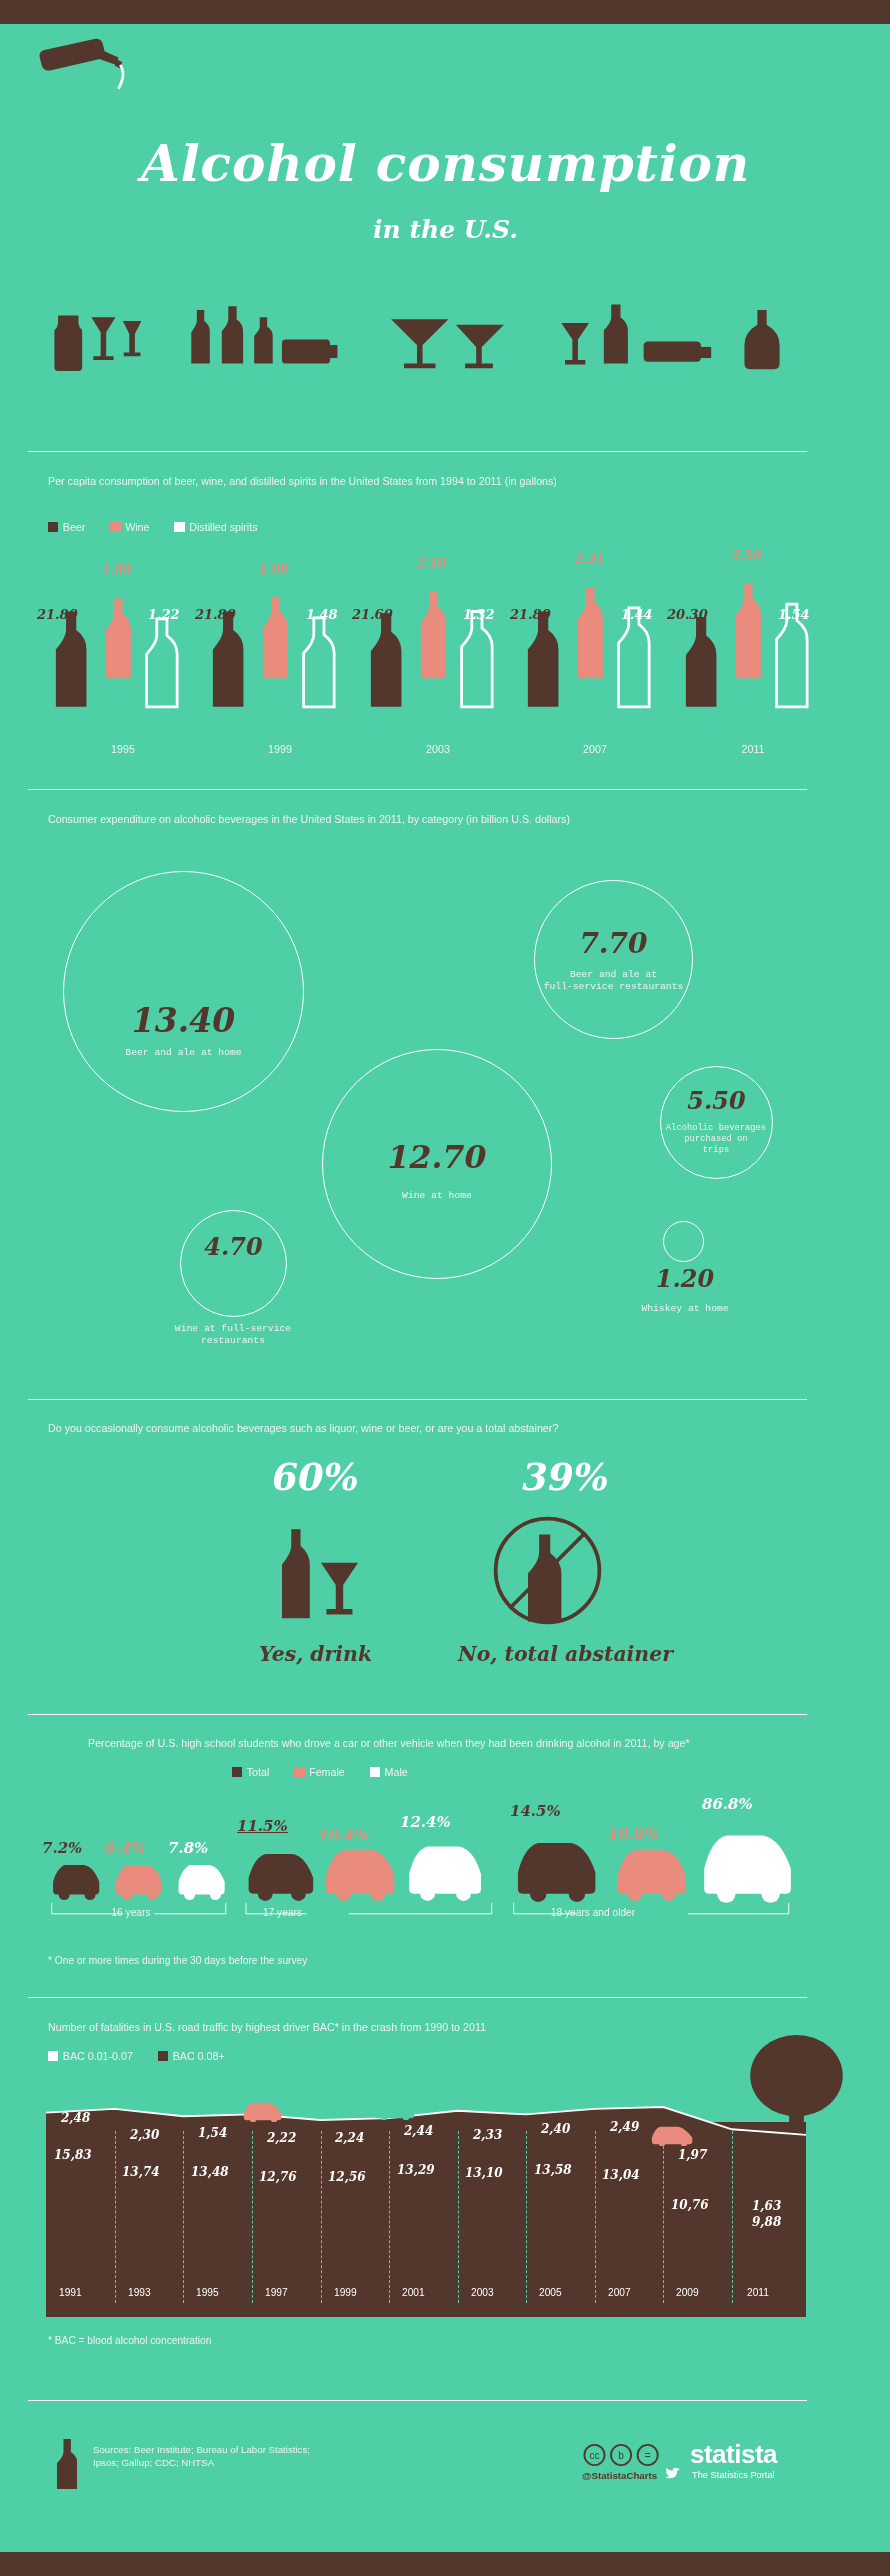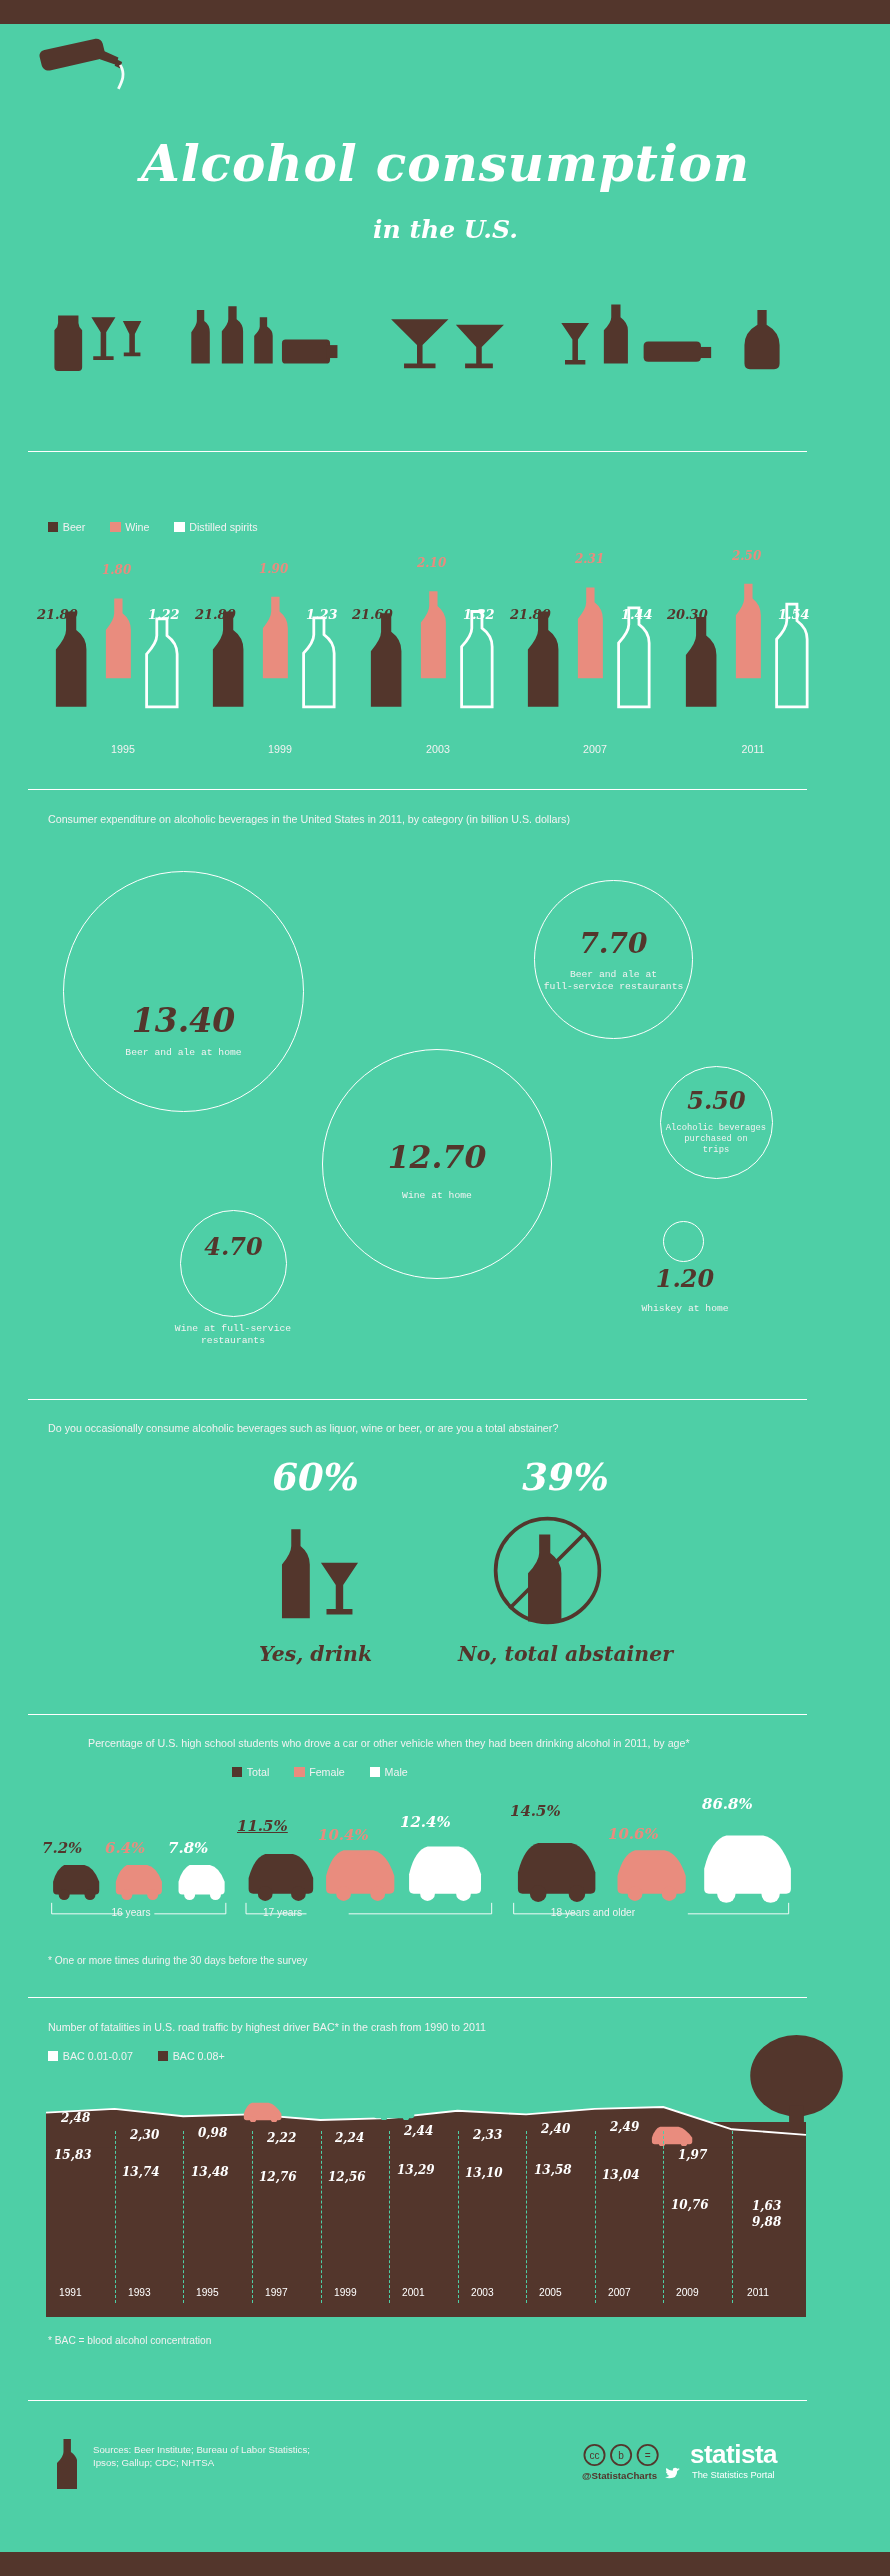--- a/index.html
+++ b/index.html
@@ -105,20 +105,21 @@
       <path d="M566,28 h30 l-12,18 v22 h8 v5 h-22 v-5 h8 v-22 z"></path>
       <path d="M620,8 h10 v14 q8,6 8,14 v36 h-26 v-36 q8,-8 8,-14 z"></path>
       <path d="M660,48 h52 q5,0 5,5 v12 q0,5 -5,5 h-52 q-5,0 -5,-5 v-12 q0,-5 5,-5 z"></path>
       <path d="M714,54 h14 v12 h-14 z"></path>
       <path d="M778,14 h10 v16 q14,8 14,22 v20 q0,6 -6,6 h-26 q-6,0 -6,-6 v-20 q0,-14 14,-22 z"></path>
     </g>
   </svg>
 
   <hr class="sep" style="top:451px;">
 
+  <div class="secttext" style="left:48px;top:474px;width:769px;">Per capita consumption of beer, wine, and distilled spirits in the United States from 1994 to 2011 (in gallons)</div>
 
   <div class="legend" style="left:48px;top:521px;">
     <span class="it"><span class="sw" style="background:#53362c"></span><span>Beer</span></span>
     <span class="it"><span class="sw" style="background:#e98c7e"></span><span>Wine</span></span>
     <span class="it"><span class="sw" style="background:#ffffff"></span><span>Distilled spirits</span></span>
   </div>
 
   <div>
     <svg style="position:absolute;left:42px;top:567px;width:162px;height:176px;" viewBox="0 0 175 190">
       <path d="M78,34 h9 v16 q9,7 9,18 v52 h-27 v-52 q9,-11 9,-18 z" fill="#e98c7e"></path>
@@ -132,21 +133,21 @@
   </div>
 
   <div>
     <svg style="position:absolute;left:199px;top:567px;width:162px;height:176px;" viewBox="0 0 175 190">
       <path d="M78,32 h9 v16 q9,7 9,18 v54 h-27 v-54 q9,-11 9,-18 z" fill="#e98c7e"></path>
       <path d="M26,48 h11 v20 q11,8 11,21 v62 h-33 v-62 q11,-13 11,-21 z" fill="#53362c"></path>
       <path d="M124,55 h11 v18 q11,8 11,20 v58 h-33 v-58 q11,-12 11,-20 z" fill="none" stroke="#ffffff" stroke-width="3"></path>
     </svg>
     <div class="num-sal" style="position:absolute;left:259px;top:562px;font-size:12px;">1.90</div>
     <div class="num-brown" style="position:absolute;left:195px;top:607px;font-size:13px;">21.80</div>
-    <div class="num-white" style="position:absolute;left:306px;top:607px;font-size:13px;">1.23</div>
+    <div class="num-white" style="position:absolute;left:306px;top:607px;font-size:13px;">1.48</div>
     <div class="yr" style="left:199px;top:743px;width:162px;">1999</div>
   </div>
 
   <div>
     <svg style="position:absolute;left:357px;top:567px;width:162px;height:176px;" viewBox="0 0 175 190">
       <path d="M78,26 h9 v16 q9,7 9,18 v60 h-27 v-60 q9,-11 9,-18 z" fill="#e98c7e"></path>
       <path d="M26,50 h11 v20 q11,8 11,21 v60 h-33 v-60 q11,-13 11,-21 z" fill="#53362c"></path>
       <path d="M124,48 h11 v18 q11,8 11,20 v65 h-33 v-65 q11,-12 11,-20 z" fill="none" stroke="#ffffff" stroke-width="3"></path>
     </svg>
     <div class="num-sal" style="position:absolute;left:417px;top:556px;font-size:12px;">2.10</div>
@@ -344,21 +345,21 @@
   <div class="dash" style="left:321px;top:2131px;height:172px;"></div>
   <div class="dash" style="left:389px;top:2131px;height:172px;"></div>
   <div class="dash" style="left:458px;top:2131px;height:172px;"></div>
   <div class="dash" style="left:526px;top:2131px;height:172px;"></div>
   <div class="dash" style="left:595px;top:2131px;height:172px;"></div>
   <div class="dash" style="left:663px;top:2131px;height:172px;"></div>
   <div class="dash" style="left:732px;top:2131px;height:172px;"></div>
 
   <div class="cvalWhite" style="left:61px;top:2111px;">2,48</div>
   <div class="cvalWhite" style="left:130px;top:2128px;">2,30</div>
-  <div class="cvalWhite" style="left:198px;top:2126px;">0,98</div>
+  <div class="cvalWhite" style="left:198px;top:2126px;">1,54</div>
   <div class="cvalWhite" style="left:267px;top:2131px;">2,22</div>
   <div class="cvalWhite" style="left:335px;top:2131px;">2,24</div>
   <div class="cvalWhite" style="left:404px;top:2124px;">2,44</div>
   <div class="cvalWhite" style="left:473px;top:2128px;">2,33</div>
   <div class="cvalWhite" style="left:541px;top:2122px;">2,40</div>
   <div class="cvalWhite" style="left:610px;top:2120px;">2,49</div>
   <div class="cvalWhite" style="left:678px;top:2148px;">1,97</div>
   <div class="cvalWhite" style="left:752px;top:2163px;margin-top:36px;">1,63</div>
 
   <div class="cvalWhite" style="left:54px;top:2148px;">15,83</div>

